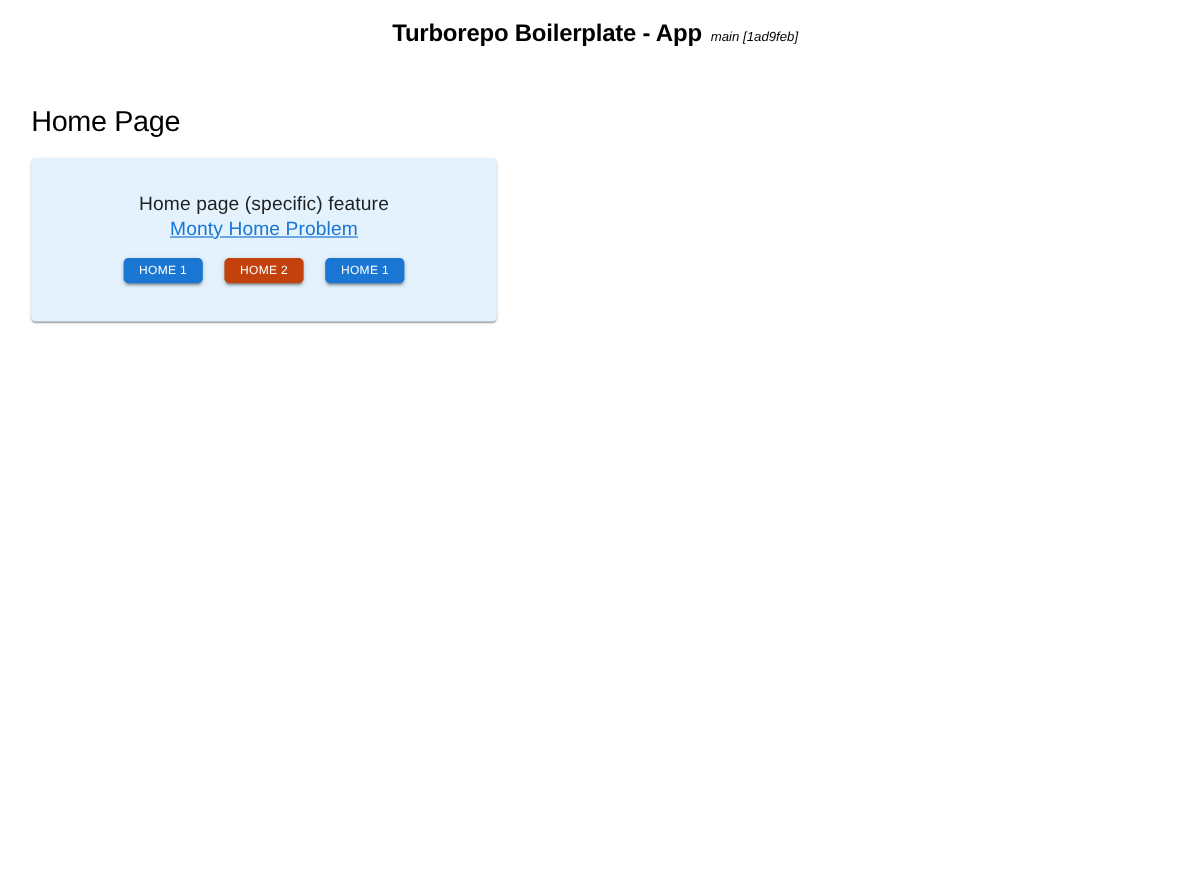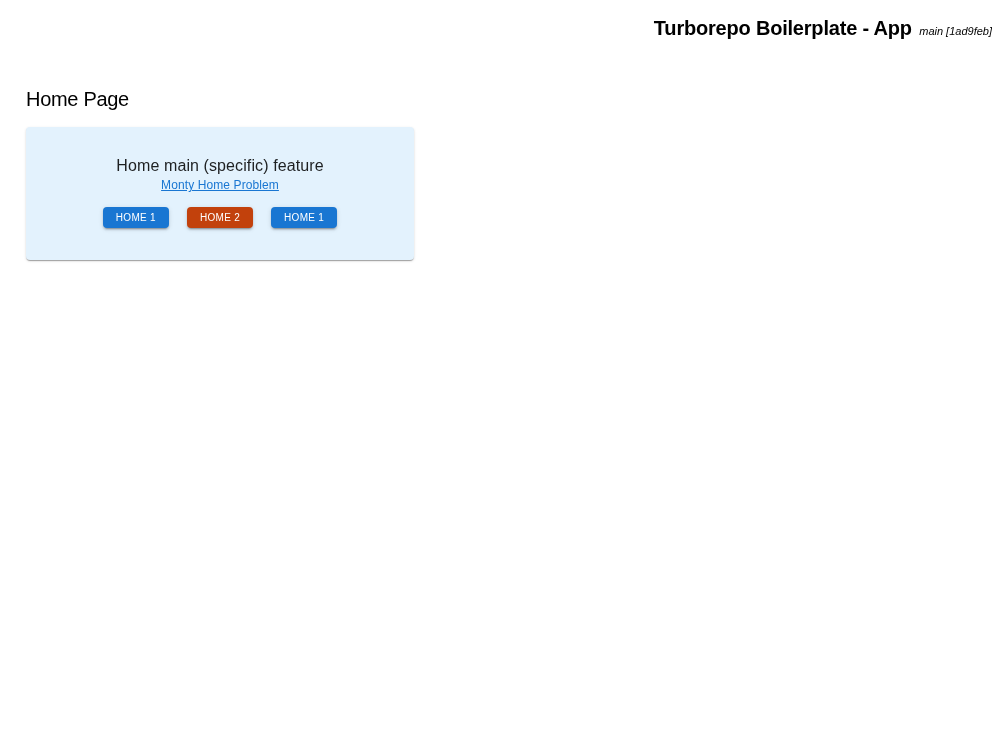--- a/index.html
+++ b/index.html
@@ -8,21 +8,21 @@
       box-sizing: border-box;
     }
     body {
       font-family: -apple-system, BlinkMacSystemFont, "Segoe UI", "Helvetica Neue", Arial, sans-serif;
       background: #ffffff;
       width: 992px;
       height: 744px;
       overflow: hidden;
     }
     .header {
-      text-align: right;
+      text-align: center;
       padding-top: 17px;
       padding-bottom: 10px;
     }
     .header-title {
       font-size: 20px;
       font-weight: 700;
       color: #000000;
       display: inline;
       letter-spacing: -0.2px;
     }
@@ -32,21 +32,21 @@
       font-style: italic;
       color: #000000;
       display: inline;
       margin-left: 3px;
     }
     .content {
       padding-left: 26px;
       padding-top: 38px;
     }
     .page-title {
-      font-size: 20px;
+      font-size: 24px;
       font-weight: 400;
       color: #000000;
       letter-spacing: -0.3px;
     }
     .card {
       margin-top: 16px;
       width: 388px;
       background: #e3f2fd;
       border-radius: 4px;
       box-shadow: 0 2px 1px -1px rgba(0,0,0,0.2), 0 1px 1px 0 rgba(0,0,0,0.14), 0 1px 3px 0 rgba(0,0,0,0.12);
@@ -55,21 +55,21 @@
     }
     .card-title {
       font-size: 16px;
       font-weight: 400;
       color: rgba(0, 0, 0, 0.87);
       letter-spacing: 0.1px;
     }
     .card-link {
       display: inline-block;
       margin-top: 3px;
-      font-size: 12px;
+      font-size: 16px;
       color: #1976d2;
       text-decoration: underline;
       letter-spacing: 0.1px;
     }
     .button-row {
       margin-top: 14px;
       display: flex;
       justify-content: center;
       gap: 18px;
     }
@@ -97,21 +97,21 @@
 
 <div class="header">
   <span class="header-title">Turborepo Boilerplate - App</span>
   <span class="header-meta">main [1ad9feb]</span>
 </div>
 
 <div class="content">
   <h1 class="page-title">Home Page</h1>
 
   <div class="card">
-    <div class="card-title">Home main (specific) feature</div>
+    <div class="card-title">Home page (specific) feature</div>
     <a href="#" class="card-link">Monty Home Problem</a>
     <div class="button-row">
       <button class="btn btn-primary">HOME 1</button>
       <button class="btn btn-success">HOME 2</button>
       <button class="btn btn-primary">HOME 1</button>
     </div>
   </div>
 </div>
 
 </body></html>

